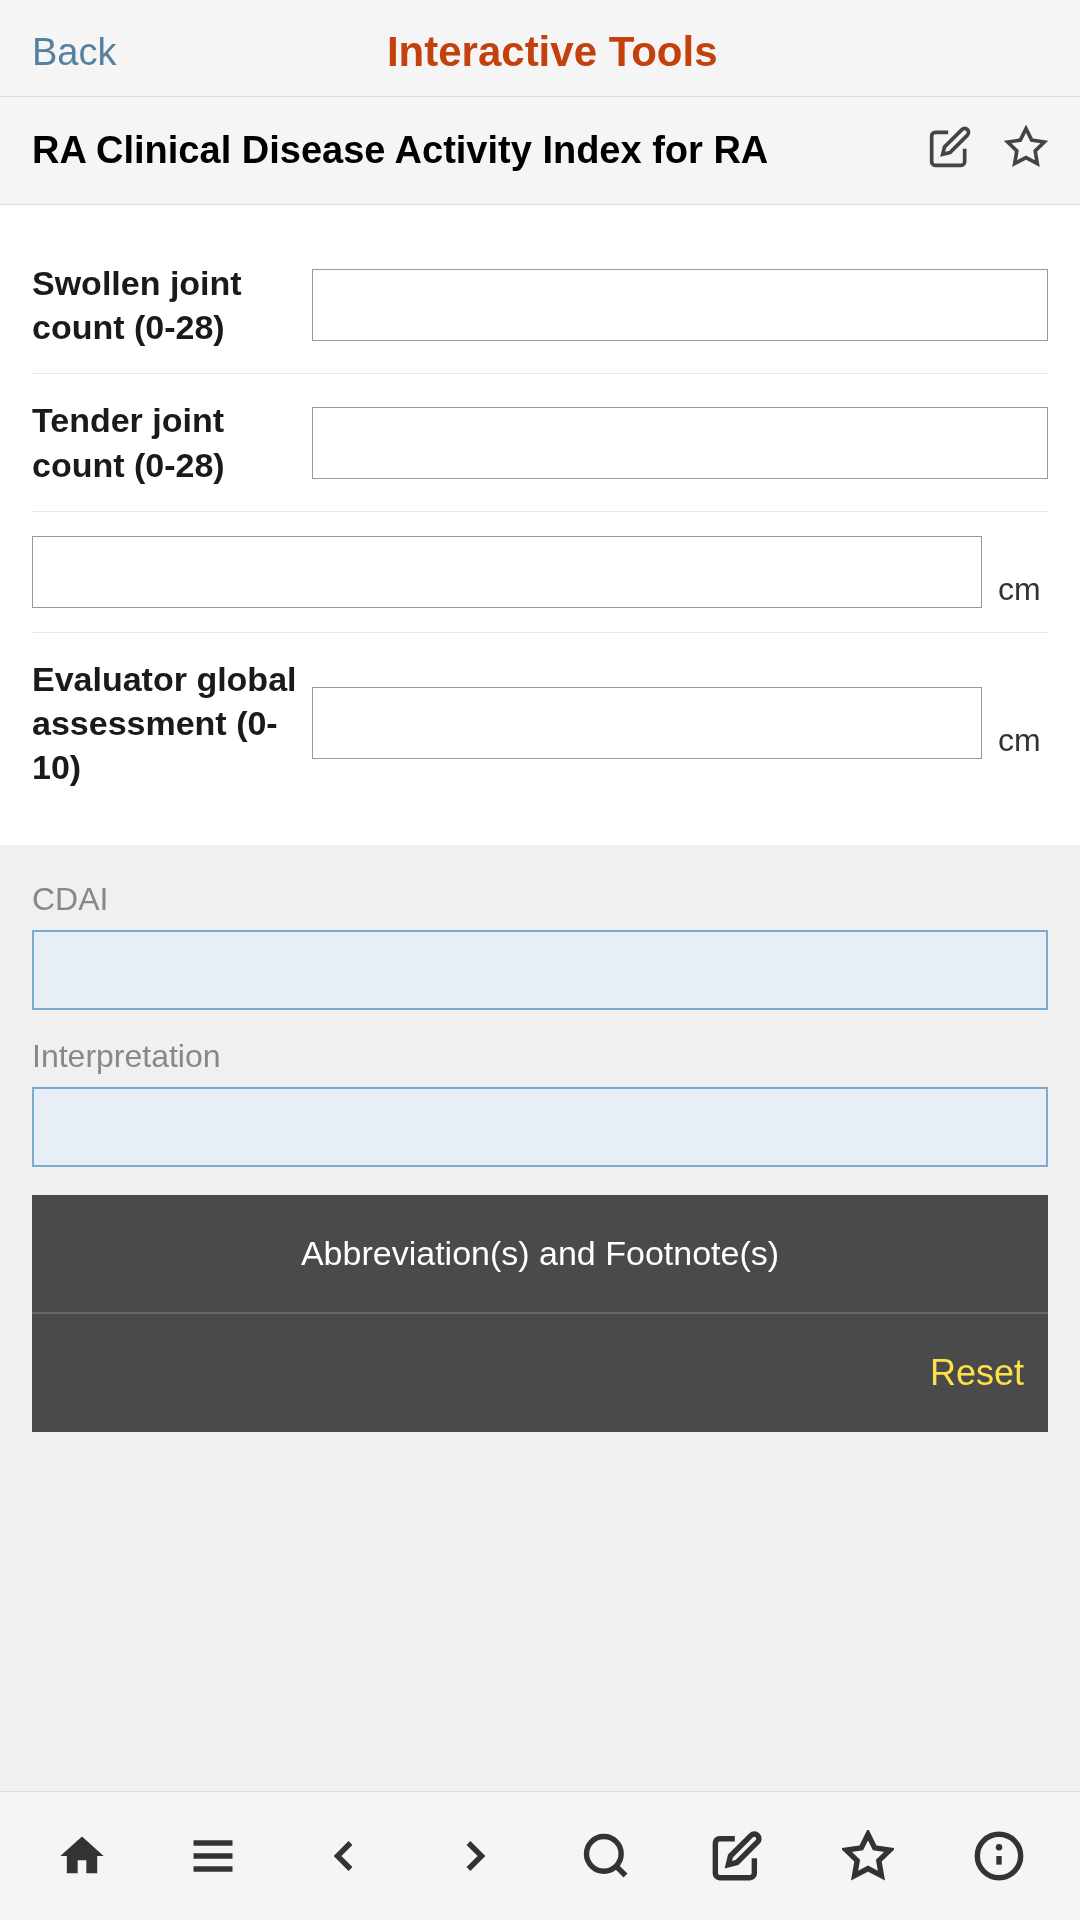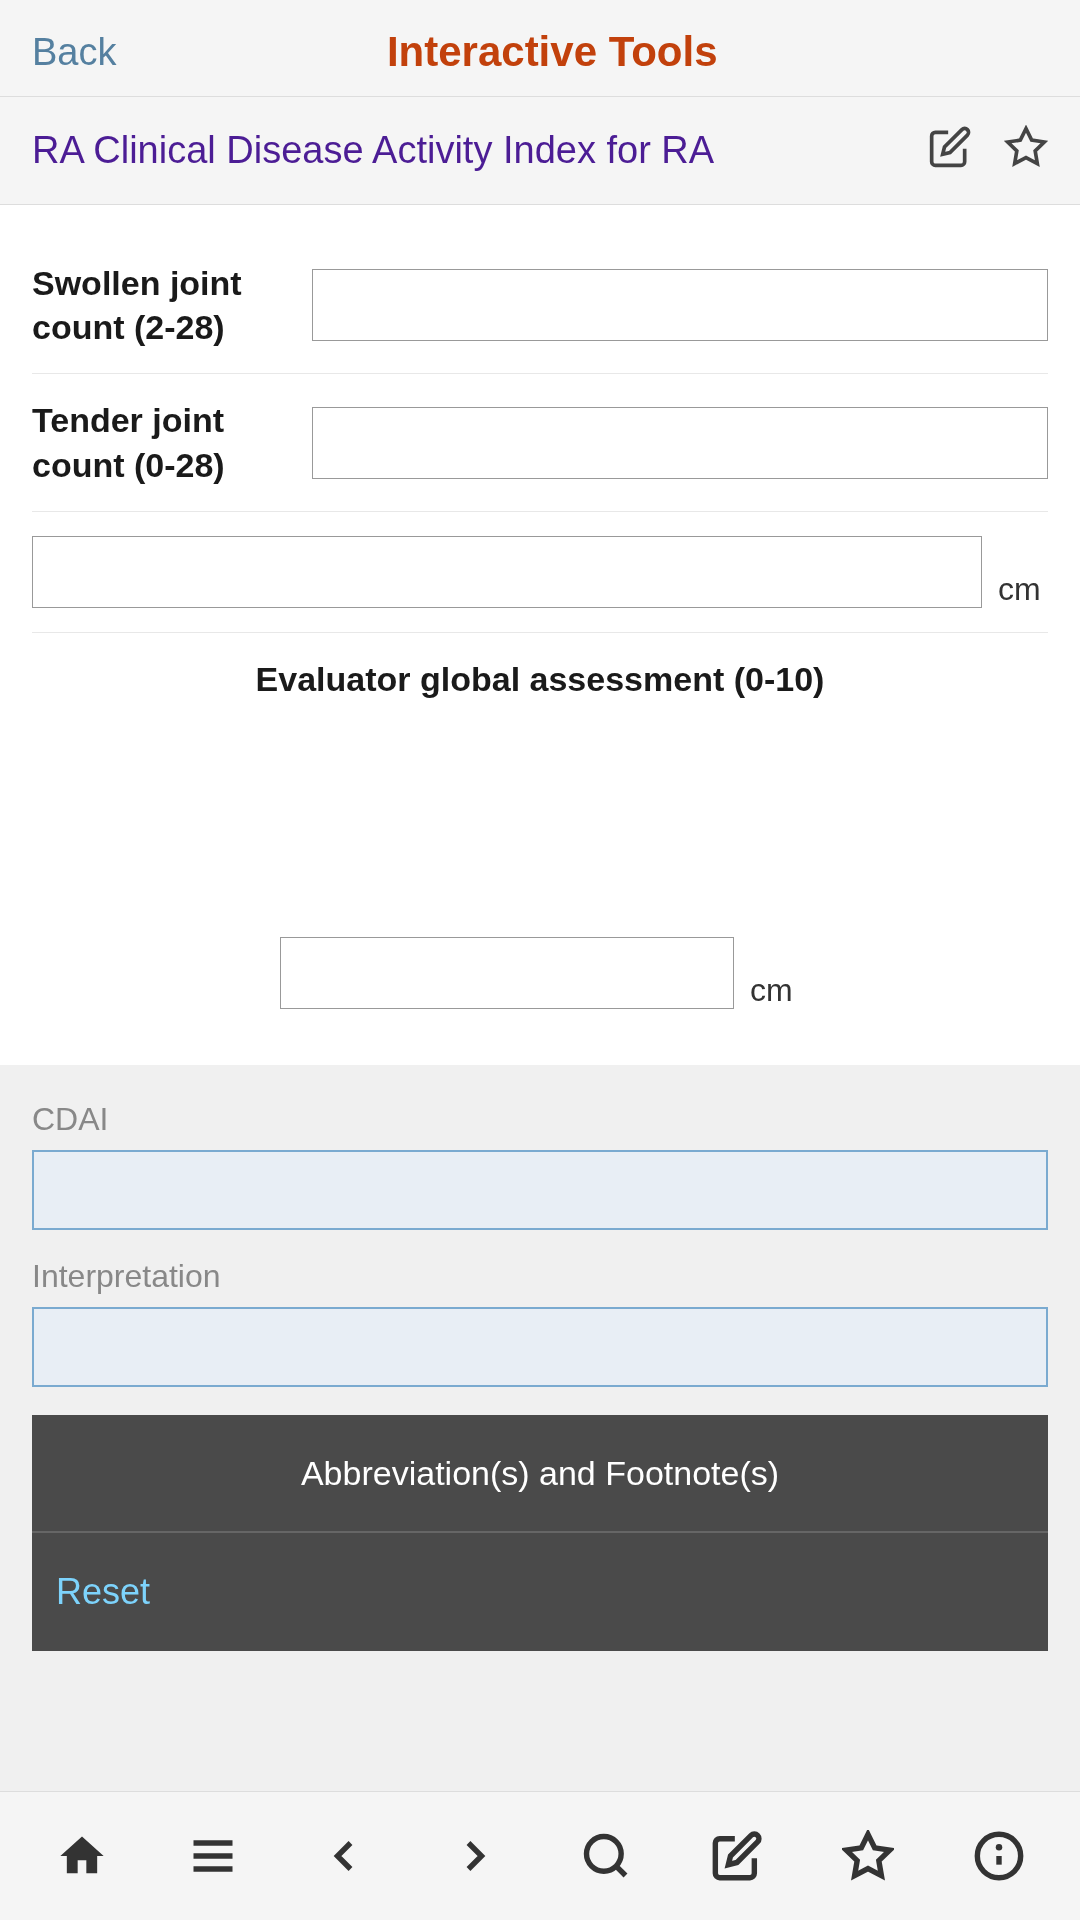--- a/index.html
+++ b/index.html
@@ -42,22 +42,22 @@
     .tool-header {
       background: #f5f5f5;
       display: flex;
       align-items: center;
       padding: 28px 32px;
       border-bottom: 1px solid #ddd;
     }
     .tool-title {
       flex: 1;
       font-size: 38px;
-      font-weight: 400;
-      color: #4c1d95;
+      font-weight: 700;
+      color: #000000;
     }
     .tool-icons {
       display: flex;
       gap: 32px;
       align-items: center;
     }
     .icon-btn {
       background: none;
       border: none;
       cursor: pointer;
@@ -73,21 +73,20 @@
       padding: 32px 32px;
     }
     .form-row {
       display: flex;
       align-items: center;
       padding: 24px 0;
       border-bottom: 1px solid #e8e8e8;
     }
     .form-row:last-child {
       border-bottom: none;
-      flex-direction: column;
     }
     .form-label {
       flex: 0 0 280px;
       font-size: 34px;
       font-weight: 700;
       color: #1a1a1a;
       line-height: 1.3;
     }
     .form-input-wrap {
       flex: 1;
@@ -148,28 +147,28 @@
       cursor: pointer;
       line-height: 1.3;
       text-align: center;
     }
     .btn-dark:not(:last-child) {
       border-right: 2px solid #666;
     }
     .btn-reset {
       width: 100%;
       background: #4a4a4a;
-      color: #7dd3fc;
+      color: #fde047;
       border: none;
       border-top: 2px solid #666;
       font-size: 36px;
       font-weight: 500;
       padding: 38px 24px;
       cursor: pointer;
-      text-align: left;
+      text-align: right;
     }
 
     
     .bottom-nav {
       margin-top: auto;
       background: #f5f5f5;
       border-top: 1px solid #ddd;
       display: flex;
       align-items: center;
       justify-content: space-around;
@@ -222,21 +221,21 @@
       <svg width="44" height="44" viewBox="0 0 24 24" fill="none" stroke="#444" stroke-width="2" xmlns="http://www.w3.org/2000/svg">
         <polygon points="12 2 15.09 8.26 22 9.27 17 14.14 18.18 21.02 12 17.77 5.82 21.02 7 14.14 2 9.27 8.91 8.26 12 2"></polygon>
       </svg>
     </button>
   </div>
 </div>
 
 <div class="form-section">
 
   <div class="form-row">
-    <label class="form-label">Swollen joint count (2-28)</label>
+    <label class="form-label">Swollen joint count (0-28)</label>
     <div class="form-input-wrap">
       <input class="form-input" type="number" style="">
     </div>
   </div>
 
   <div class="form-row">
     <label class="form-label">Tender joint count (0-28)</label>
     <div class="form-input-wrap">
       <input class="form-input" type="number" style="">
     </div>

